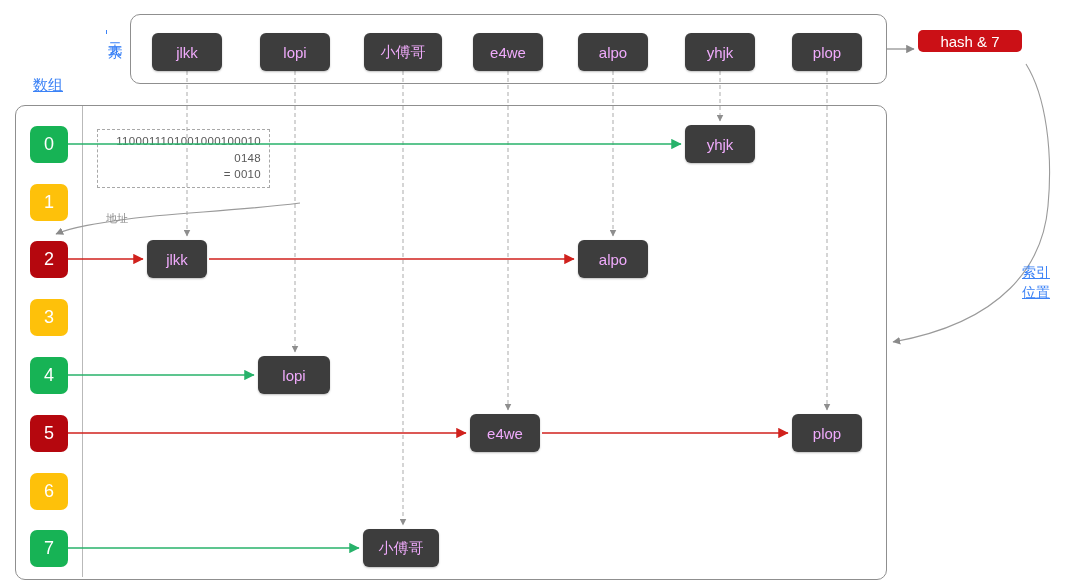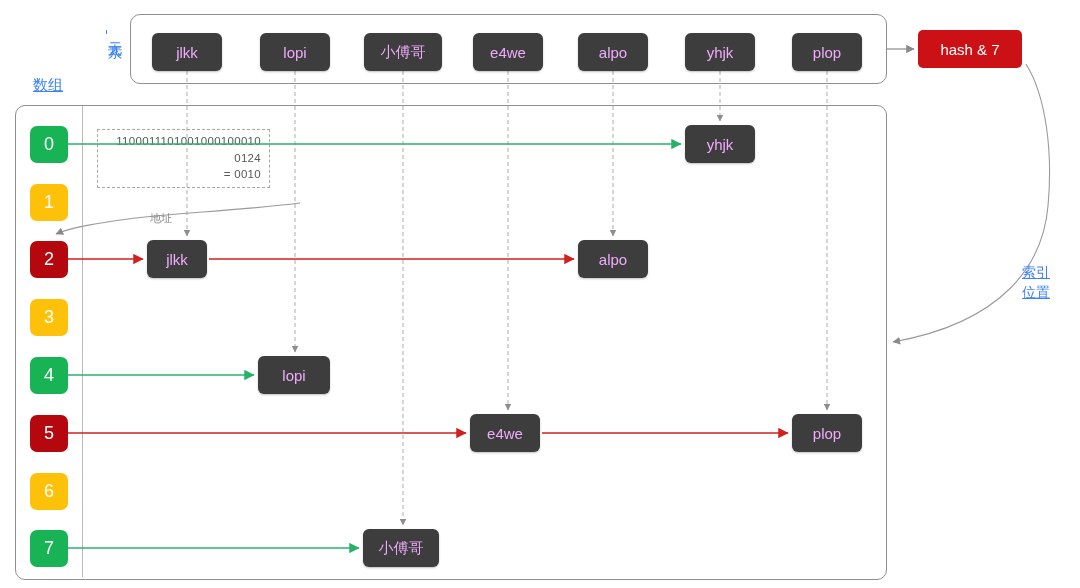--- a/index.html
+++ b/index.html
@@ -5,43 +5,43 @@
   html,body{margin:0;padding:0;background:#ffffff;}
   body{width:1080px;height:588px;position:relative;overflow:hidden;
        font-family:"Liberation Sans","DejaVu Sans",sans-serif;}
   .container{position:absolute;border:1.6px solid #8f8f8f;border-radius:10px;background:transparent;}
   .divider{position:absolute;border-left:1px solid #b9b9b9;}
   .darkbox{position:absolute;height:38px;background:#3d3d3d;border-radius:6px;
            color:#f0abfc;font-size:15px;display:flex;align-items:center;justify-content:center;
            box-shadow:0 1px 2px rgba(0,0,0,.25);z-index:5;}
   .idxbox{position:absolute;left:30px;width:38px;height:37px;border-radius:7px;
           color:#ffffff;font-size:18px;display:flex;align-items:center;justify-content:center;z-index:5;}
-  .hashbox{position:absolute;left:918px;top:30px;width:104px;height:38px;border-radius:5px;
+  .hashbox{position:absolute;left:918px;top:30px;width:104px;height:22px;border-radius:5px;
            color:#ffffff;font-size:15px;display:flex;align-items:center;justify-content:center;z-index:5;}
   .calcbox{position:absolute;left:97px;top:129px;width:173px;height:59px;
            border:1.5px dashed #a8a8a8;box-sizing:border-box;padding:3px 8px;
            font-size:11.5px;line-height:1.45;color:#595959;text-align:right;letter-spacing:.3px;z-index:2;}
   .lbl{position:absolute;color:#3b82f6;font-size:15px;z-index:6;text-decoration:underline;}
-  .lbl-small{position:absolute;color:#8a8a8a;font-size:11px;z-index:6;margin-left:44px;}
+  .lbl-small{position:absolute;color:#8a8a8a;font-size:11px;z-index:6;}
   .vertical{writing-mode:vertical-rl;letter-spacing:2px;}
   svg.layer{position:absolute;left:0;top:0;z-index:3;}
 </style>
 </head>
 <body>
 
 <div class="container" style="left:130px;top:14px;width:755px;height:68px;"></div>
 <div class="container" style="left:15px;top:105px;width:870px;height:473px;"></div>
 <div class="divider" style="left:82px;top:106px;height:471px;"></div>
 
 <div class="lbl vertical" style="left:105px;top:30px;">元素</div>
 <div class="lbl" style="left:33px;top:76px;">数组</div>
 
 <div class="calcbox">
   <div>1100011101001000100010</div>
-  <div>0124</div>
+  <div>0148</div>
   <div>= 0010</div>
 </div>
 
 <svg class="layer" width="1080" height="588">
   <defs>
     <marker id="m-dash" markerWidth="8" markerHeight="7" refX="6.5" refY="3.5" orient="auto">
         <path d="M0,0 L7,3.5 L0,7 Z" fill="#8e8e8e"></path>
       </marker>
     <marker id="m-gray" markerWidth="8" markerHeight="7" refX="6.5" refY="3.5" orient="auto">
         <path d="M0,0 L7,3.5 L0,7 Z" fill="#8a8a8a"></path>

